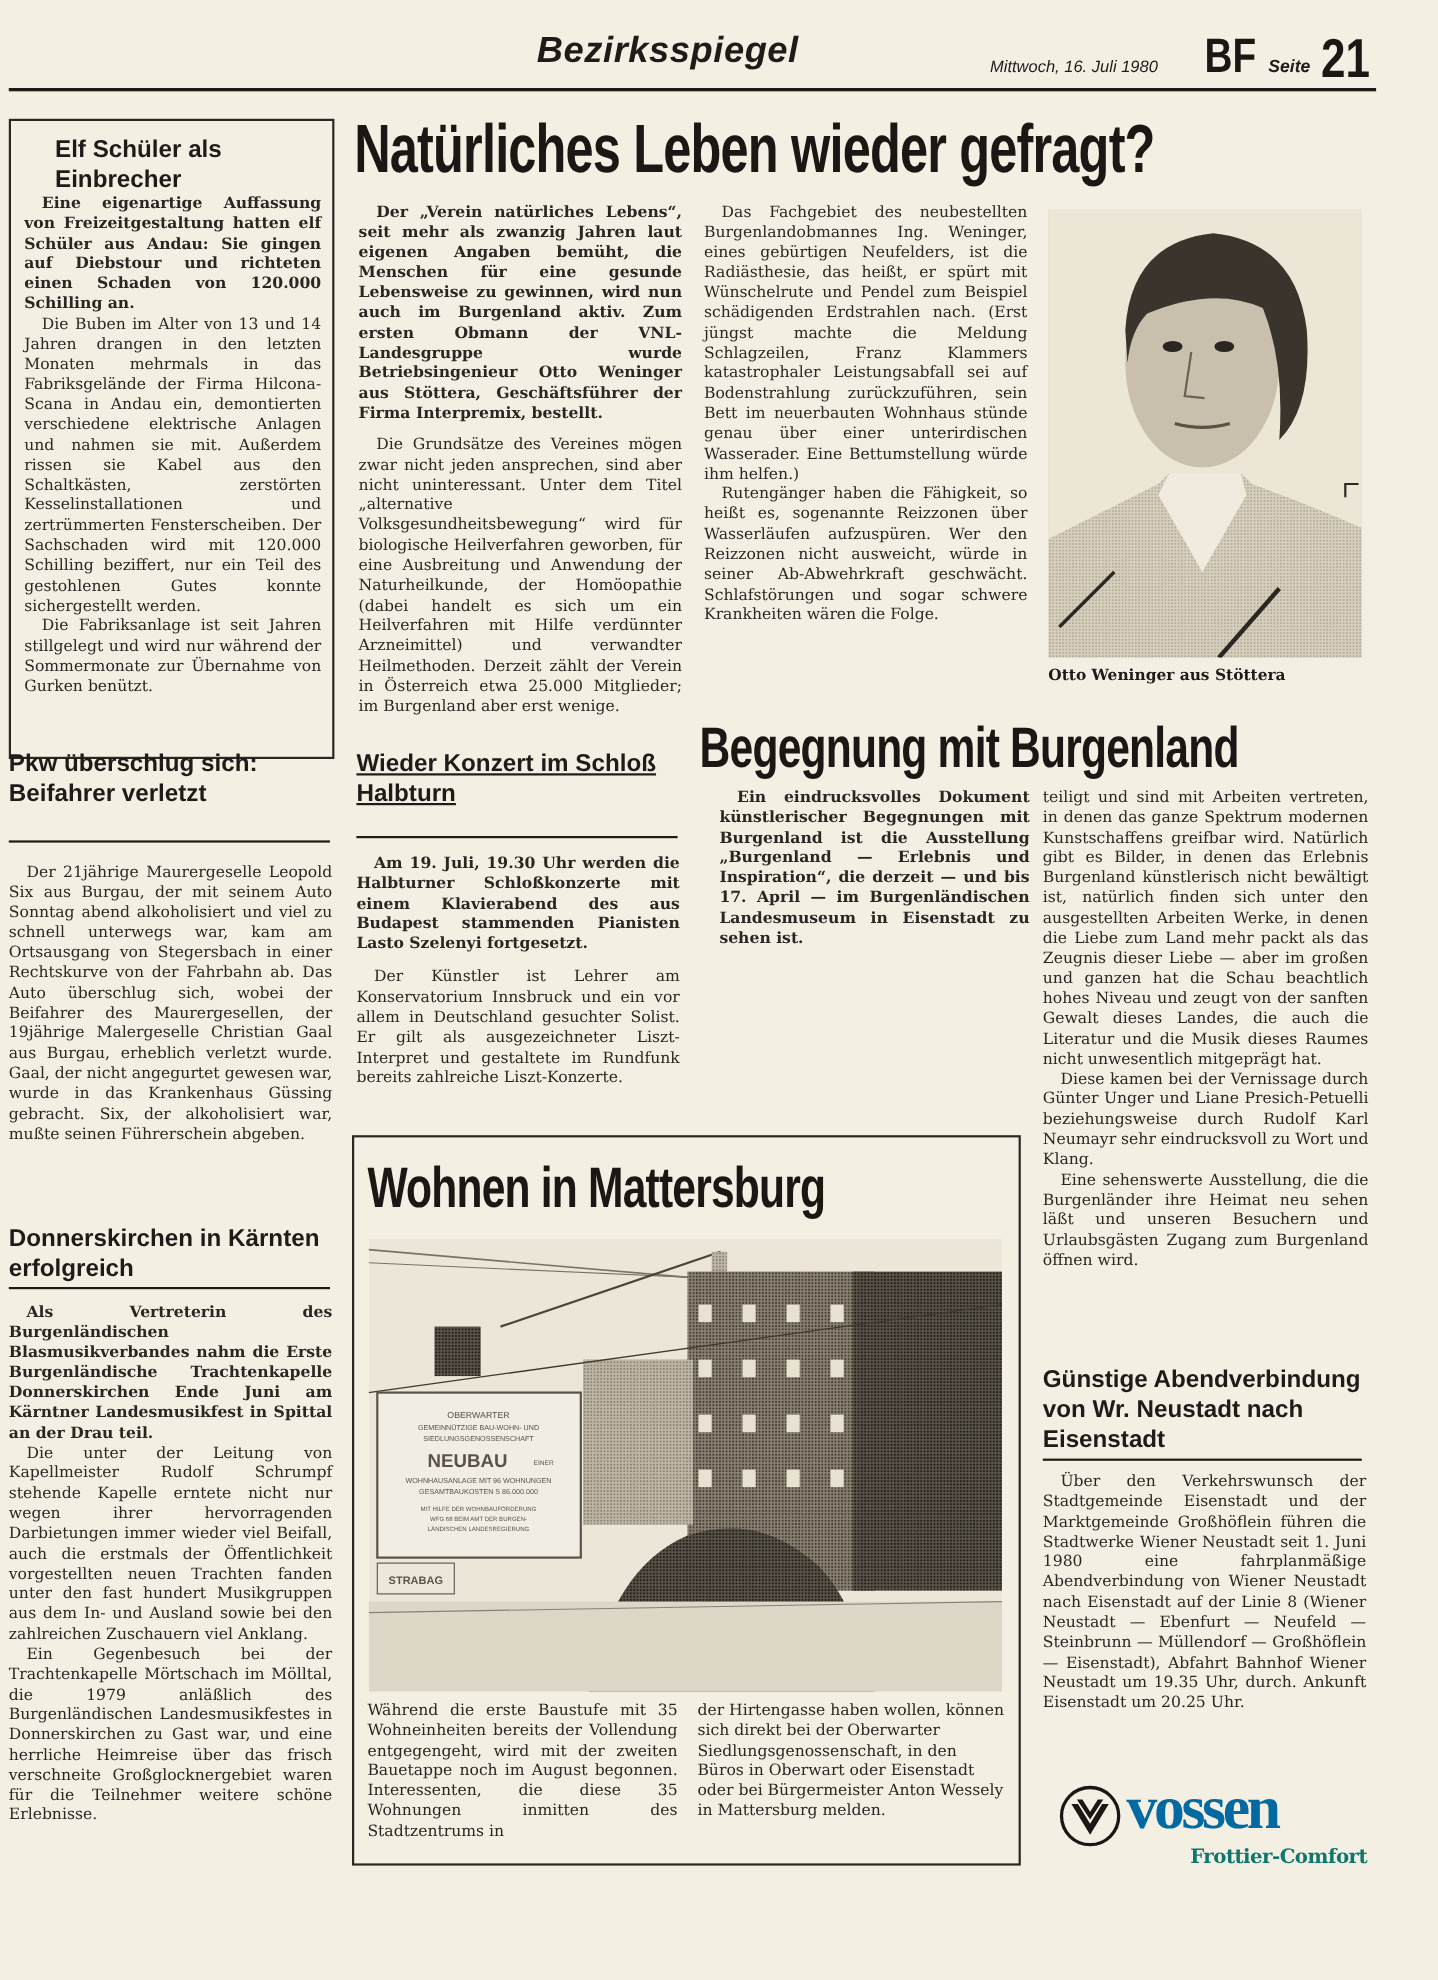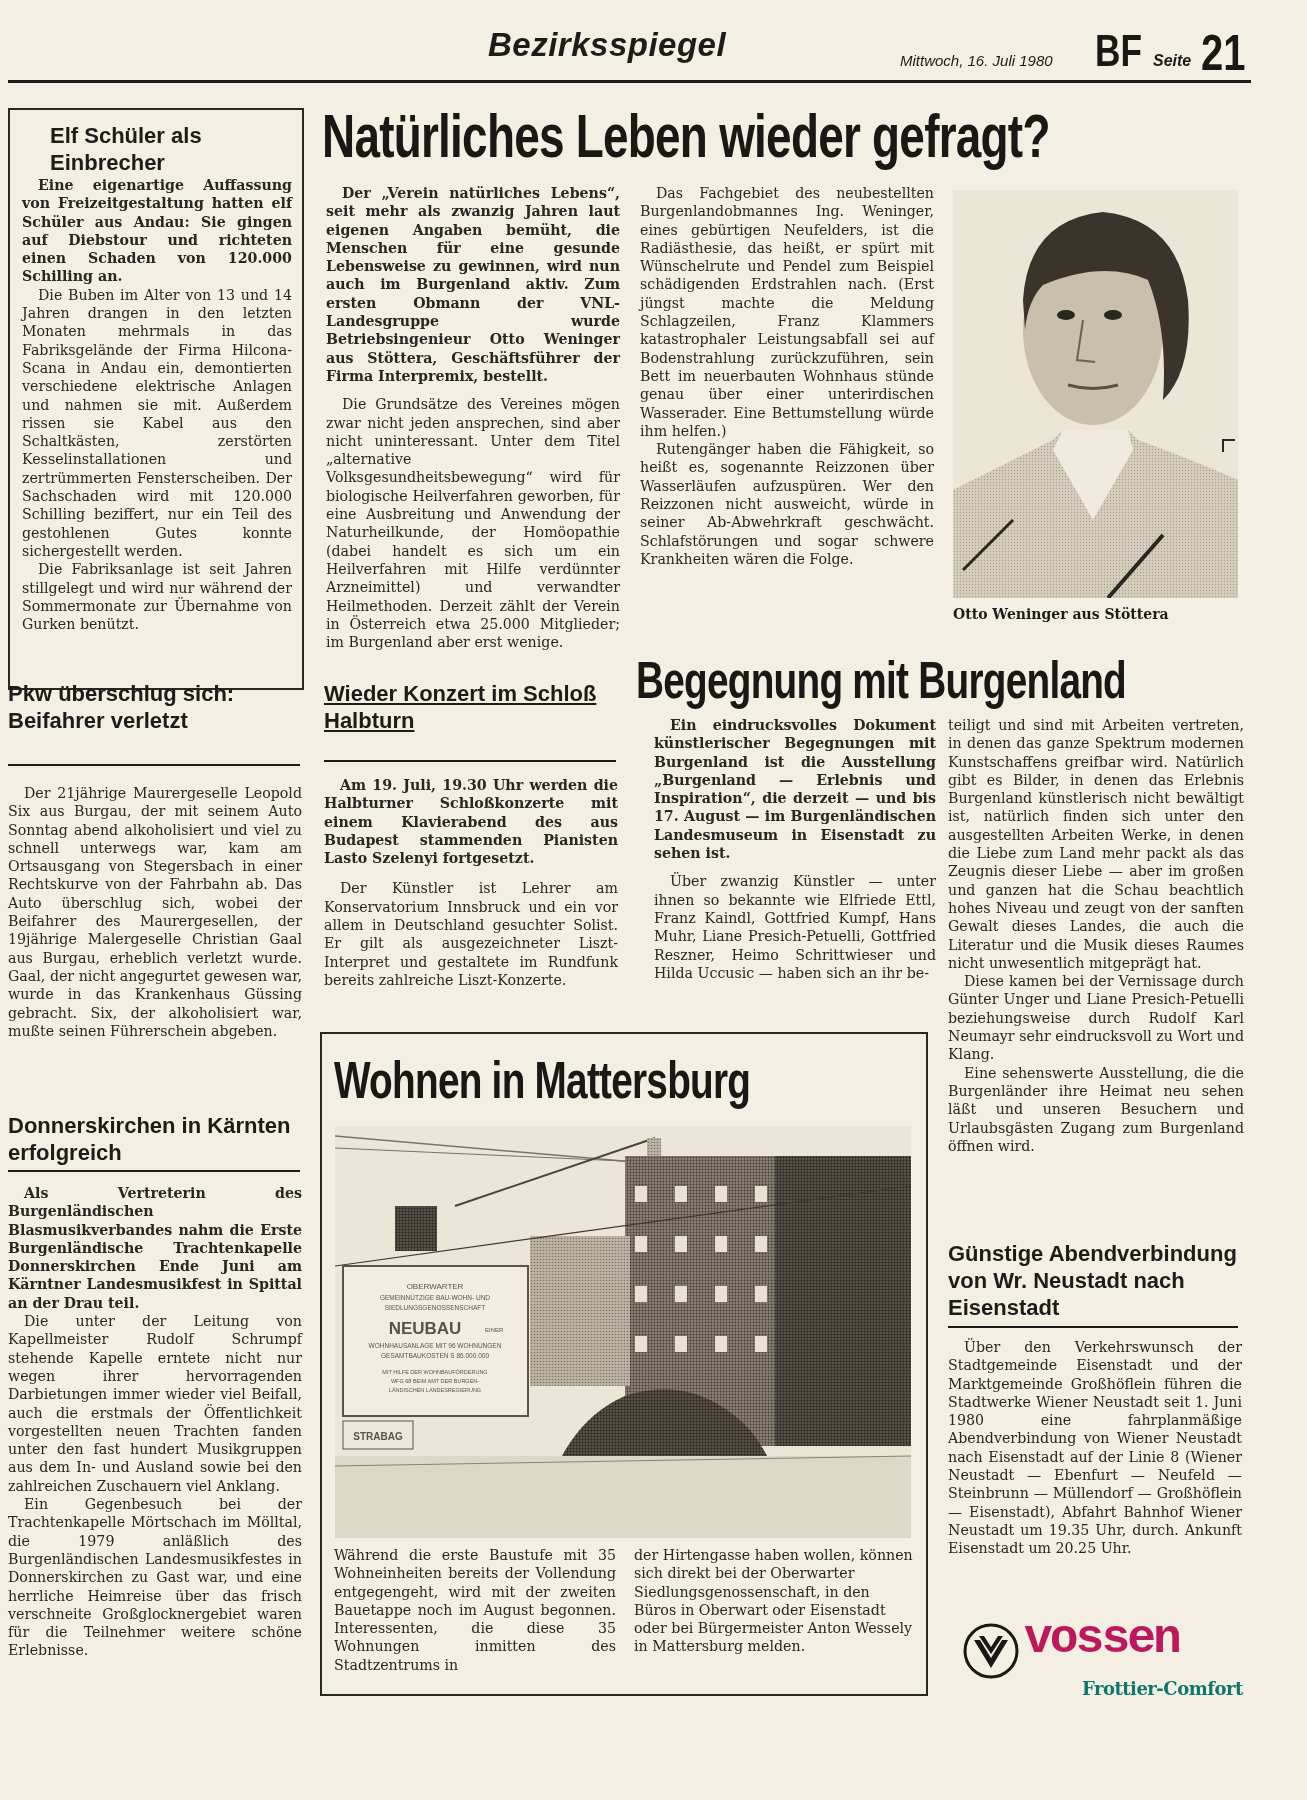--- a/index.html
+++ b/index.html
@@ -19,21 +19,21 @@
 
   .big-head { font-family: "Liberation Sans", sans-serif; font-weight: bold; color: #1a1714; white-space: nowrap; transform-origin: left top; letter-spacing: -1px; }
   .sub-head { font-family: "Liberation Sans", sans-serif; font-weight: bold; font-size: 22px; line-height: 27px; color: #1f1b18; }
   .body { font-size: 14.2px; line-height: 18.3px; text-align: justify; hyphens: manual; }
   .body p { margin: 0; text-indent: 16px; }
   .lead { font-weight: bold; }
   .rule { position: absolute; height: 2px; background: #1f1b18; }
   .box { position: absolute; border: 2px solid #2a2622; }
   .caption { font-weight: bold; font-size: 14px; color: #1f1b18; }
   .photo { position: absolute; overflow: hidden; }
-  .vossen { font-family: Liberation Mono, monospace; font-weight: bold; font-size: 48px; letter-spacing: -3px; color: #be185d; }
+  .vossen { font-family: Liberation Serif, serif; font-weight: bold; font-size: 56px; letter-spacing: -3px; color: #0369a1; }
   .vossen-sub { font-family: "DejaVu Serif", serif; font-weight: bold; font-size: 18px; color: #0f766e; letter-spacing: -0.5px; }
   .signtxt { font-family: "Liberation Sans", sans-serif; fill: #5a534a; }
 </style>
 </head>
 <body>
 
 <div class="abs kicker" style="left:488px; top:26px;">Bezirksspiegel</div>
 <div class="abs dateline" style="left:900px; top:52px;">Mittwoch, 16. Juli 1980</div>
 <div class="abs bf" style="left:1095px; top:26px;">BF</div>
 <div class="abs seite" style="left:1153px; top:52px;">Seite</div>
@@ -98,22 +98,21 @@
 
 <div class="abs sub-head" style="left:324px; top:680px; width:290px;text-decoration:underline;">Wieder Konzert im Schloß Halbturn</div>
 <div class="rule" style="left:324px; top:760px; width:292px;"></div>
 <div class="abs body" style="left:324px; top:776px; width:294px;">
   <p class="lead">Am 19. Juli, 19.30 Uhr werden die Halbturner Schloßkonzerte mit einem Klavierabend des aus Budapest stammenden Pianisten Lasto Szelenyi fortgesetzt.</p>
   <p style="margin-top:12px;">Der Künstler ist Lehrer am Konservatorium Innsbruck und ein vor allem in Deutschland gesuchter Solist. Er gilt als ausgezeichneter Liszt-Interpret und gestaltete im Rundfunk bereits zahlreiche Liszt-Konzerte.</p>
 </div>
 
 <div class="abs big-head" style="left:636px; top:650px; font-size:52px; transform:scaleX(0.745);">Begegnung mit Burgenland</div>
 <div class="abs body" style="left:654px; top:716px; width:282px;">
-  <p class="lead">Ein eindrucksvolles Dokument künstlerischer Begegnungen mit Burgenland ist die Ausstellung „Burgenland — Erlebnis und Inspiration“, die derzeit — und bis 17. August — im Burgenländischen Landesmuseum in Eisenstadt zu sehen ist.</p>
-  <p style="margin-top:10px;">Über zwanzig Künstler — unter ihnen so bekannte wie Elfriede Ettl, Franz Kaindl, Gottfried Kumpf, Hans Muhr, Liane Presich-Petuelli, Gottfried Reszner, Heimo Schrittwieser und Hilda Uccusic — haben sich an ihr be-</p>
+  <p class="lead">Ein eindrucksvolles Dokument künstlerischer Begegnungen mit Burgenland ist die Ausstellung „Burgenland — Erlebnis und Inspiration“, die derzeit — und bis 17. April — im Burgenländischen Landesmuseum in Eisenstadt zu sehen ist.</p>
 </div>
 <div class="abs body" style="left:948px; top:716px; width:296px;">
   <p style="text-indent:0;">teiligt und sind mit Arbeiten vertreten, in denen das ganze Spektrum modernen Kunstschaffens greifbar wird. Natürlich gibt es Bilder, in denen das Erlebnis Burgenland künstlerisch nicht bewältigt ist, natürlich finden sich unter den ausgestellten Arbeiten Werke, in denen die Liebe zum Land mehr packt als das Zeugnis dieser Liebe — aber im großen und ganzen hat die Schau beachtlich hohes Niveau und zeugt von der sanften Gewalt dieses Landes, die auch die Literatur und die Musik dieses Raumes nicht unwesentlich mitgeprägt hat.</p>
   <p>Diese kamen bei der Vernissage durch Günter Unger und Liane Presich-Petuelli beziehungsweise durch Rudolf Karl Neumayr sehr eindrucksvoll zu Wort und Klang.</p>
   <p>Eine sehenswerte Ausstellung, die die Burgenländer ihre Heimat neu sehen läßt und unseren Besuchern und Urlaubsgästen Zugang zum Burgenland öffnen wird.</p>
 </div>
 
 <div class="box" style="left:320px; top:1032px; width:604px; height:660px;"></div>
 <div class="abs big-head" style="left:334px; top:1050px; font-size:52px; transform:scaleX(0.745);">Wohnen in Mattersburg</div>
 <div class="photo" style="left:335px; top:1126px; width:576px; height:412px;">

